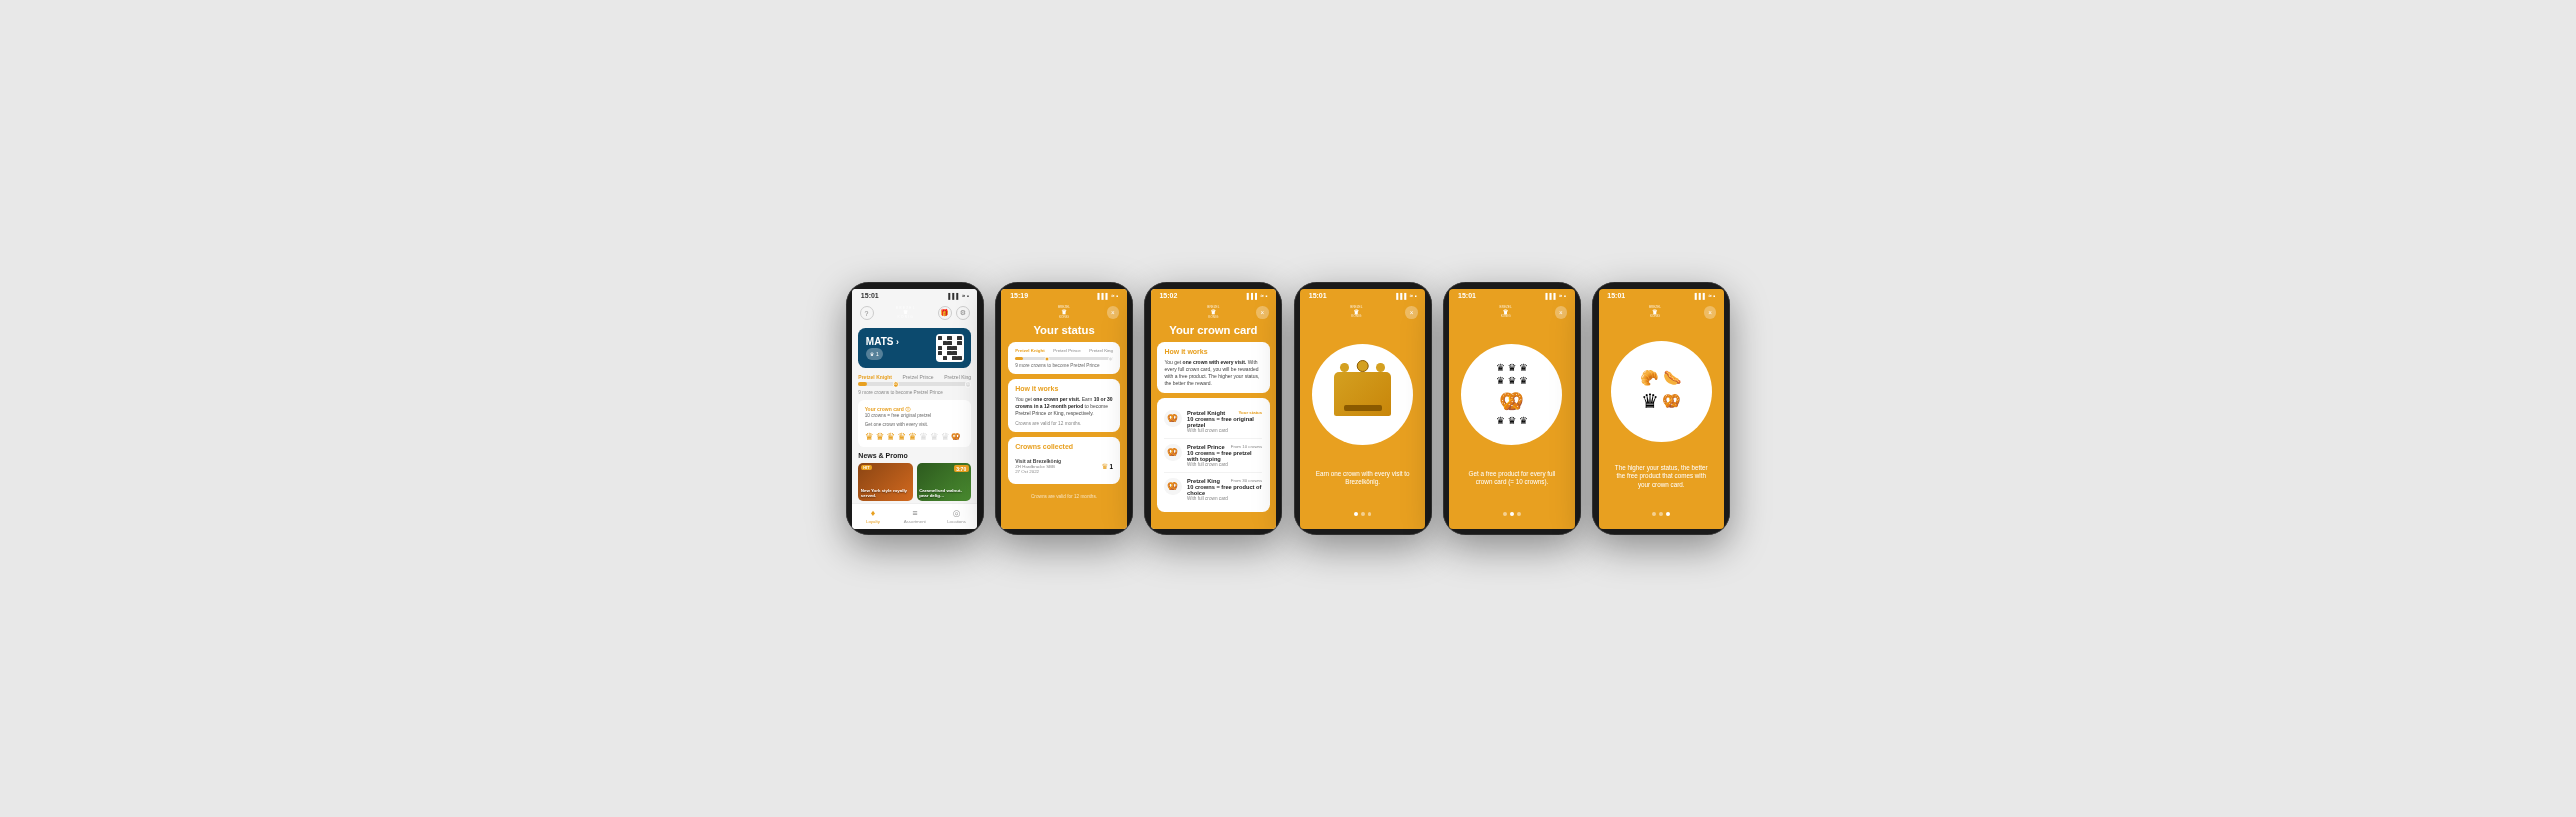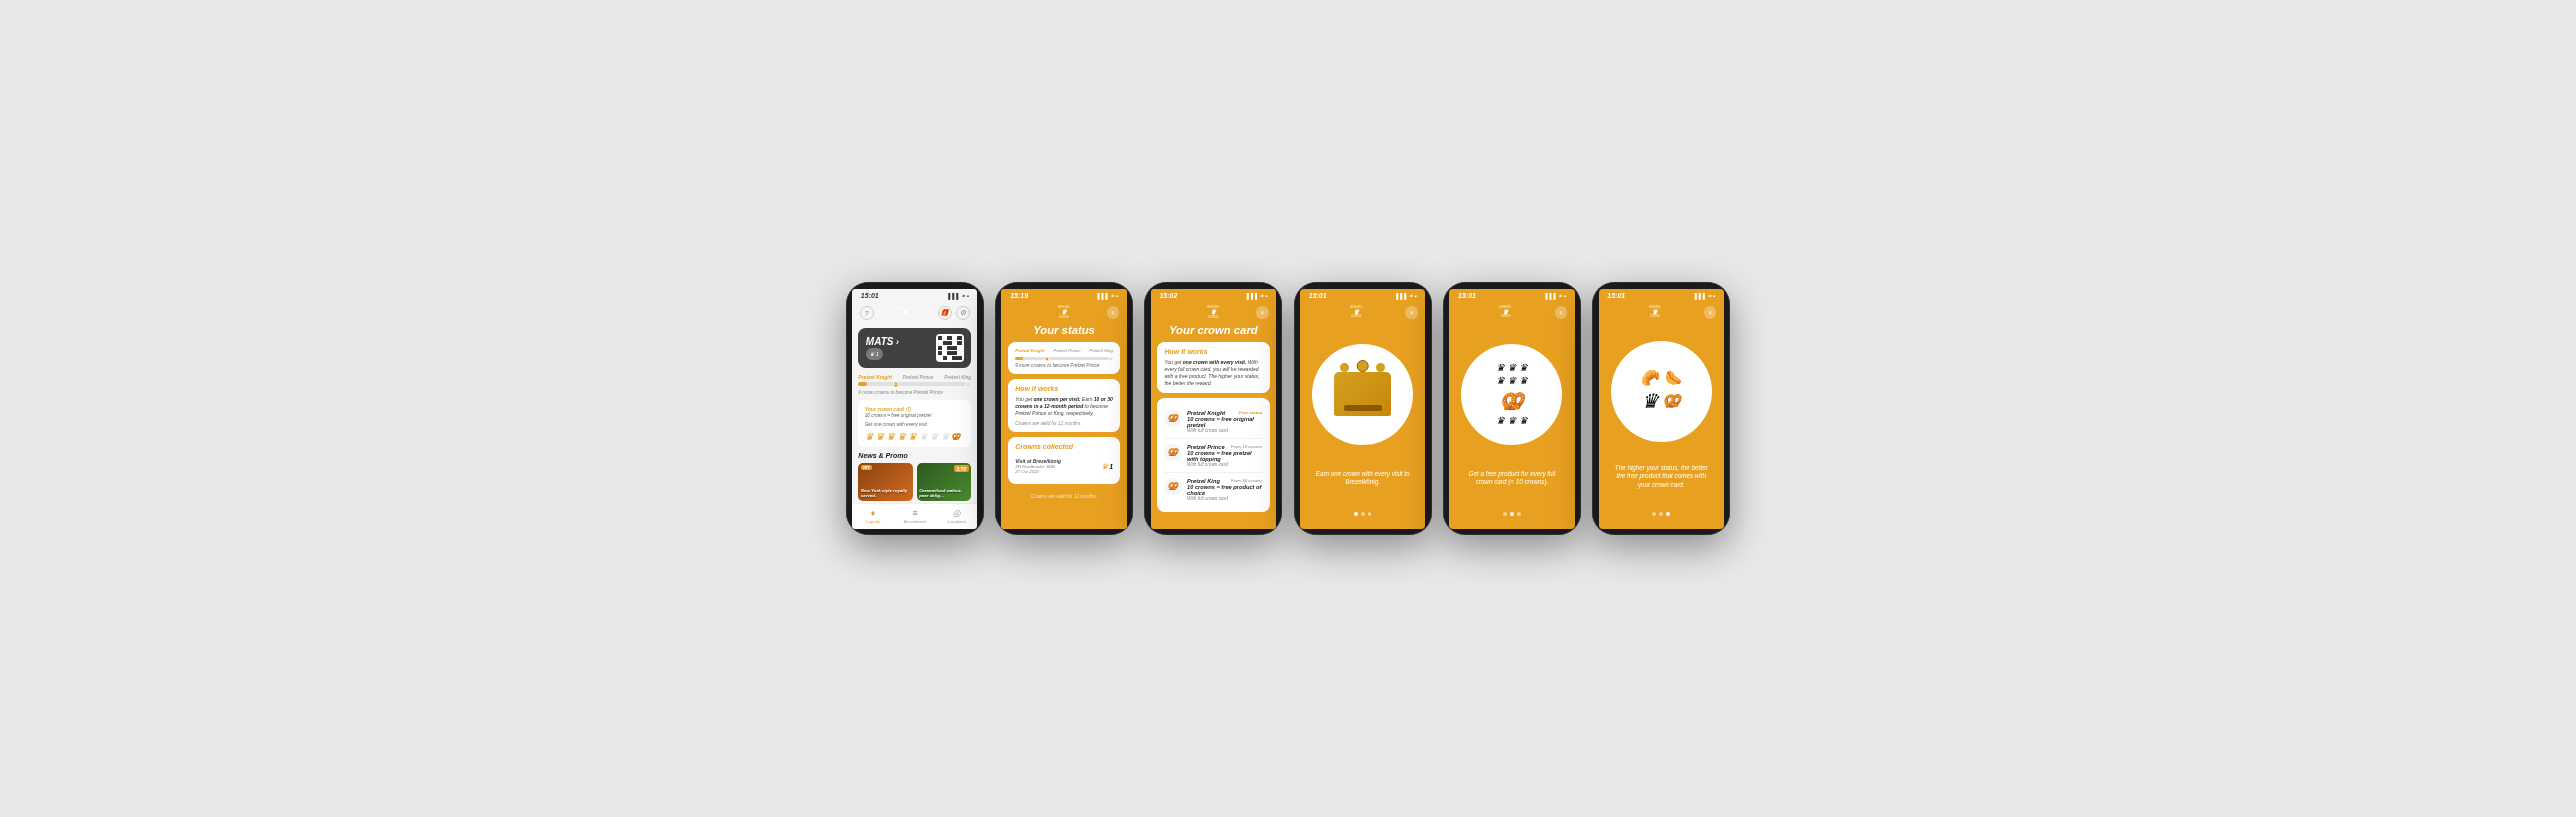--- a/index.html
+++ b/index.html
@@ -26,21 +26,20 @@
       position: relative;
     }
     .phone-inner {
       background: #f5f5f5;
       border-radius: 4px;
       overflow: hidden;
       height: 240px;
       position: relative;
       display: flex;
       flex-direction: column;
-      font-style: italic;
     }
     .status-bar {
       display: flex;
       justify-content: space-between;
       align-items: center;
       padding: 3.8px 8.8px 2.5px;
       background: transparent;
       font-size: 6.3px;
       font-weight: 600;
       position: absolute;
@@ -71,21 +70,21 @@
       border-radius: 50%;
       border: 0.9px solid #ccc;
       display: flex;
       align-items: center;
       justify-content: center;
       font-size: 7px;
       color: #888;
       cursor: pointer;
     }
     .user-card {
-      background: #404040;
+      background: #0c4a6e;
       margin: 2.5px 6.3px;
       border-radius: 7.5px;
       padding: 6.3px 7.5px;
       display: flex;
       align-items: center;
       justify-content: space-between;
     }
     .user-name {
       font-size: 10px;
       font-weight: 800;

